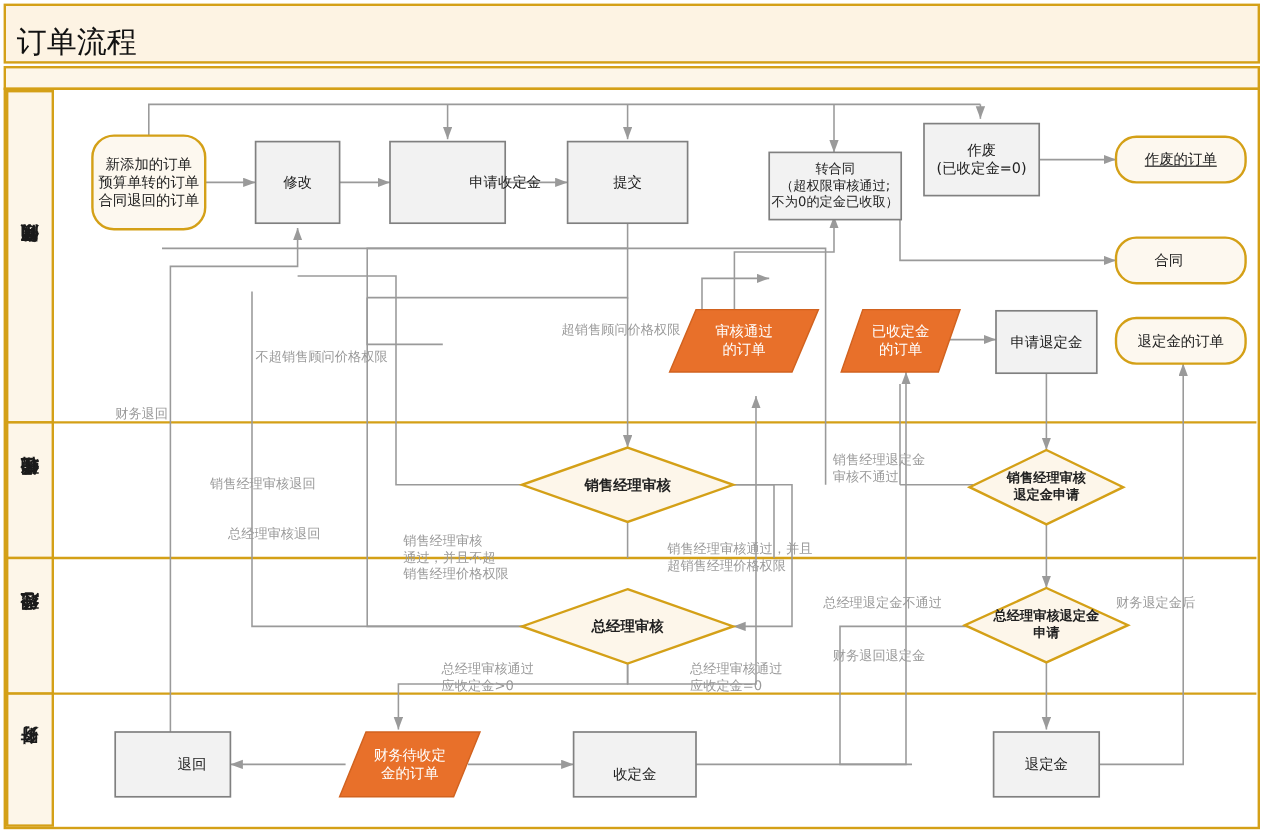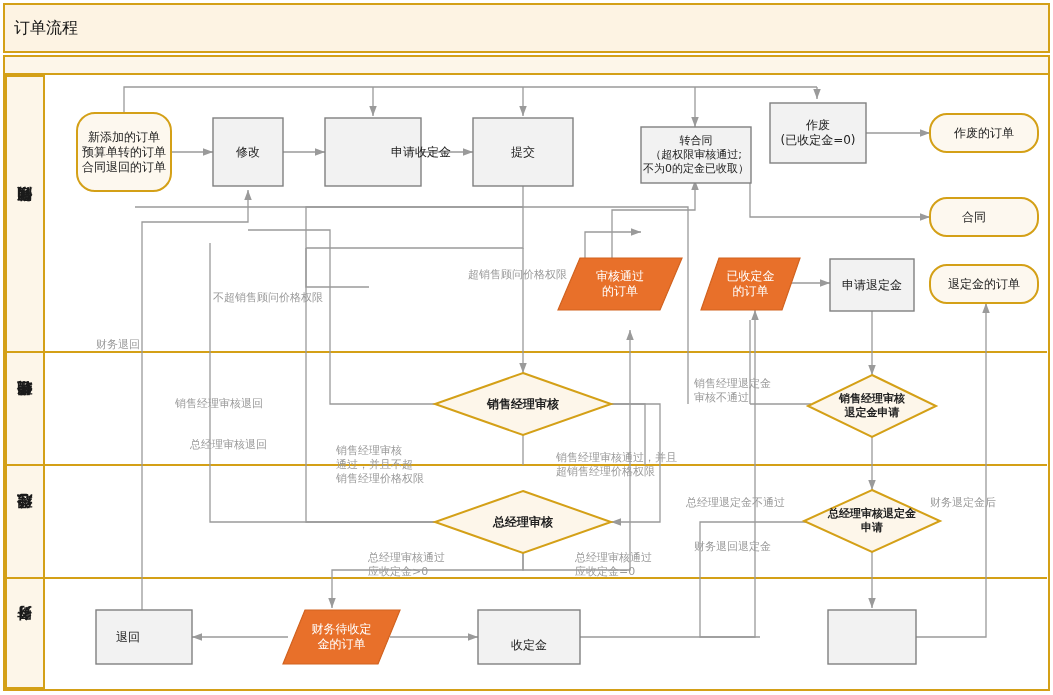--- a/index.html
+++ b/index.html
@@ -3,21 +3,21 @@
 <meta charset="utf-8">
 <style>
   html,body{margin:0;padding:0;background:#ffffff;}
   body{font-family:"DejaVu Sans","Liberation Sans",sans-serif;}
   #stage{position:relative;width:1053px;height:695px;overflow:hidden;background:#fff;}
   svg{position:absolute;left:0;top:0;}
   .lbl{position:absolute;color:#9a9a9a;font-size:11px;line-height:14px;text-align:left;white-space:pre-line;pointer-events:none;}
   .nodeTxt{position:absolute;display:flex;align-items:center;justify-content:center;text-align:center;font-size:12px;line-height:15px;color:#222;white-space:pre-line;}
   .nodeTxt.w{color:#fff;}
   .laneTxt{position:absolute;font-size:15px;font-weight:bold;color:#1b1b1b;writing-mode:vertical-rl;transform:rotate(180deg);display:flex;align-items:center;justify-content:center;}
-  #title{position:absolute;left:14px;top:18px;font-size:16px;color:#111;}
+  #title{position:absolute;left:14px;top:18px;font-size:25px;color:#111;}
 </style>
 </head>
 <body>
 
 <div id="stage">
 
   <svg width="1053" height="695">
     <defs>
       <marker id="ah" markerWidth="9" markerHeight="9" refX="8" refY="3" orient="auto" markerUnits="strokeWidth">
         <path d="M0,0 L8,3 L0,6 z" fill="#9a9a9a"></path>
@@ -145,38 +145,39 @@
 预算单转的订单
 合同退回的订单</div>
   <div class="nodeTxt" style="left:213px;top:118px;width:70px;height:68px;">修改</div>
   <div class="nodeTxt" style="left:325px;top:118px;width:96px;height:68px;padding-left:48px;">申请收定金</div>
   <div class="nodeTxt" style="left:473px;top:118px;width:100px;height:68px;">提交</div>
   <div class="nodeTxt" style="left:641px;top:127px;width:110px;height:56px;font-size:11px;line-height:14px;">转合同
 （超权限审核通过;
 不为0的定金已收取）</div>
   <div class="nodeTxt" style="left:770px;top:103px;width:96px;height:60px;">作废
 (已收定金=0)</div>
-  <div class="nodeTxt" style="left:930px;top:114px;width:108px;height:38px;">作废的订单</div>
+  <div class="nodeTxt" style="left:930px;top:114px;width:108px;height:38px;text-decoration:underline;">作废的订单</div>
   <div class="nodeTxt" style="left:930px;top:198px;width:88px;height:38px;">合同</div>
   <div class="nodeTxt w" style="left:558px;top:258px;width:124px;height:52px;">审核通过
 的订单</div>
   <div class="nodeTxt w" style="left:701px;top:258px;width:99px;height:52px;">已收定金
 的订单</div>
   <div class="nodeTxt" style="left:830px;top:259px;width:84px;height:52px;">申请退定金</div>
   <div class="nodeTxt" style="left:930px;top:265px;width:108px;height:38px;">退定金的订单</div>
   <div class="nodeTxt" style="left:458px;top:390px;width:130px;height:28px;font-weight:bold;">销售经理审核</div>
   <div class="nodeTxt" style="left:812px;top:389px;width:120px;height:34px;font-weight:bold;font-size:11px;line-height:14px;">销售经理审核
 退定金申请</div>
   <div class="nodeTxt" style="left:463px;top:508px;width:120px;height:28px;font-weight:bold;">总经理审核</div>
   <div class="nodeTxt" style="left:806px;top:503px;width:132px;height:36px;font-weight:bold;font-size:11px;line-height:14px;">总经理审核退定金
 申请</div>
-  <div class="nodeTxt" style="left:80px;top:610px;width:96px;height:54px;">退回</div>
+  <div class="nodeTxt" style="left:112px;top:610px;width:96px;height:54px;">退回</div>
   <div class="nodeTxt w" style="left:283px;top:610px;width:117px;height:54px;">财务待收定
 金的订单</div>
   <div class="nodeTxt" style="left:478px;top:610px;width:102px;height:70px;">收定金</div>
+  <div class="nodeTxt" style="left:828px;top:610px;width:88px;height:54px;">退定金</div>
 
   <div class="lbl" style="left:468px;top:268px;width:130px;">超销售顾问价格权限</div>
   <div class="lbl" style="left:213px;top:291px;width:160px;">不超销售顾问价格权限</div>
   <div class="lbl" style="left:96px;top:338px;width:100px;">财务退回</div>
   <div class="lbl" style="left:175px;top:397px;width:140px;">销售经理审核退回</div>
   <div class="lbl" style="left:190px;top:438px;width:140px;">总经理审核退回</div>
   <div class="lbl" style="left:336px;top:444px;width:120px;">销售经理审核
 通过，并且不超
 销售经理价格权限</div>
   <div class="lbl" style="left:556px;top:451px;width:152px;">销售经理审核通过，并且

